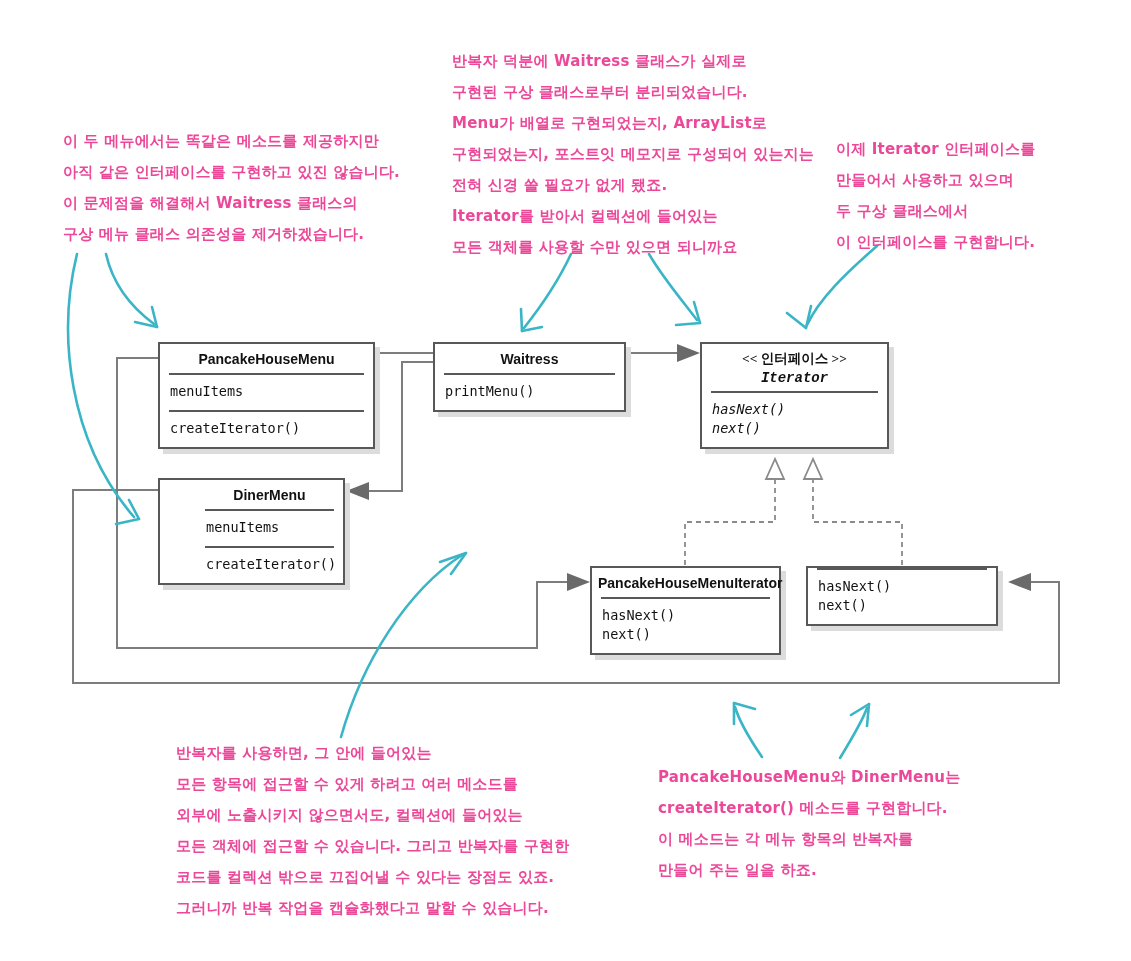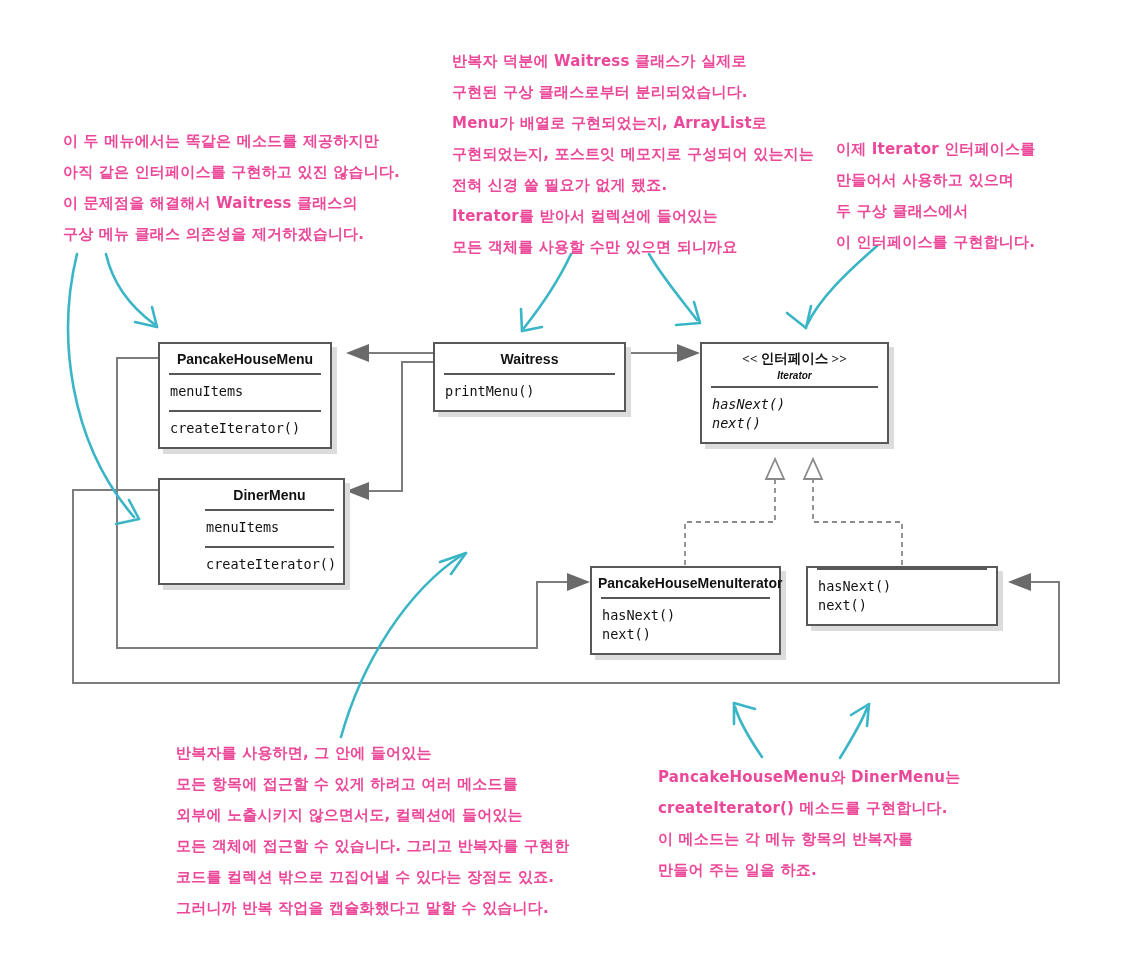--- a/index.html
+++ b/index.html
@@ -9,22 +9,22 @@
   .note{position:absolute;color:#ec4899;font-family:"DejaVu Sans",sans-serif;
         font-weight:bold;font-size:15px;line-height:31px;white-space:pre-line;
         letter-spacing:.2px;}
   
   .uml-box{position:absolute;background:#ffffff;border:2px solid #58585a;
            box-shadow:5px 5px 0 #dcdcdc;box-sizing:border-box;}
   .uml-title{font-family:"Liberation Sans",sans-serif;font-weight:bold;font-size:14px;
              color:#111;text-align:center;padding:7px 6px 6px;}
   .uml-stereo{font-family:Liberation Serif, serif;font-weight:bold;font-size:13.5px;
               color:#111;text-align:center;padding-top:6px;}
-  .uml-iname{font-family:Liberation Sans, sans-serif;font-weight:bold;font-style:italic;
-             font-size:10px;color:#111;text-align:center;padding:2px 0 5px;}
+  .uml-iname{font-family:Liberation Mono, monospace;font-weight:bold;font-style:italic;
+             font-size:14px;color:#111;text-align:center;padding:2px 0 5px;}
   .uml-sep{border-top:2px solid #58585a;margin:0 9px;}
   .uml-row{font-family:"DejaVu Sans Mono","Liberation Mono",monospace;font-size:13.5px;
            color:#111;padding:0 10px;line-height:19px;}
   .sec{padding:7px 0 9px;}
   .it .uml-row{font-style:italic;}
   svg{position:absolute;left:0;top:0;pointer-events:none;}
 </style>
 </head>
 <body>
 
@@ -132,21 +132,21 @@
 모든 항목에 접근할 수 있게 하려고 여러 메소드를
 외부에 노출시키지 않으면서도, 컬렉션에 들어있는
 모든 객체에 접근할 수 있습니다. 그리고 반복자를 구현한
 코드를 컬렉션 밖으로 끄집어낼 수 있다는 장점도 있죠.
 그러니까 반복 작업을 캡슐화했다고 말할 수 있습니다.</div>
   <div class="note" style="left:658px;top:762px;width:390px;">PancakeHouseMenu와 DinerMenu는
 createIterator() 메소드를 구현합니다.
 이 메소드는 각 메뉴 항목의 반복자를
 만들어 주는 일을 하죠.</div>
 
-  <div class="uml-box" style="left:158px;top:342px;width:174px;">
+  <div class="uml-box" style="left:158px;top:342px;width:217px;">
     <div class="uml-title">PancakeHouseMenu</div>
     <div class="uml-sep"></div>
     <div class="sec">
         <div class="uml-row">menuItems</div>
       </div>
     <div class="uml-sep"></div>
     <div class="sec">
         <div class="uml-row">createIterator()</div>
       </div>
   </div>

